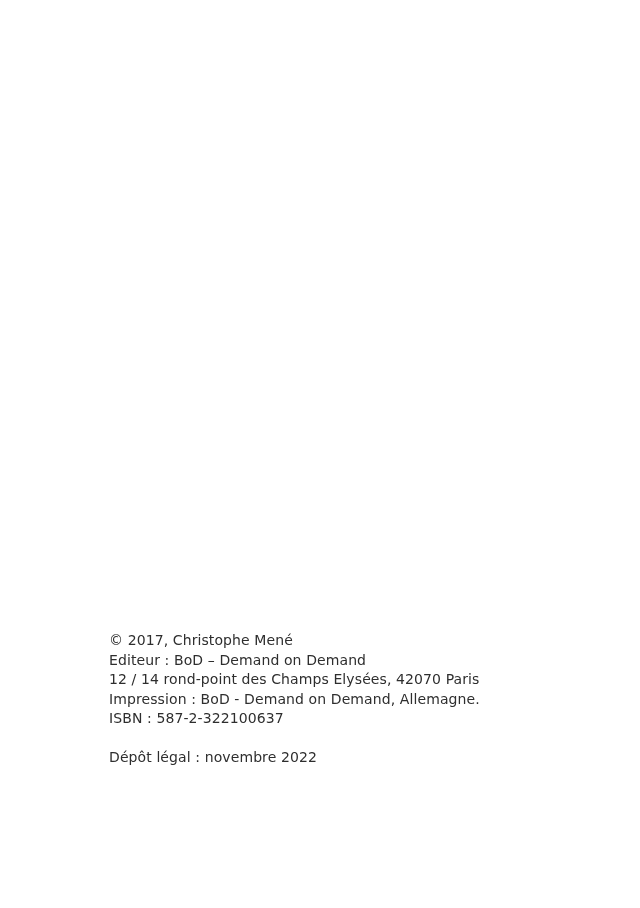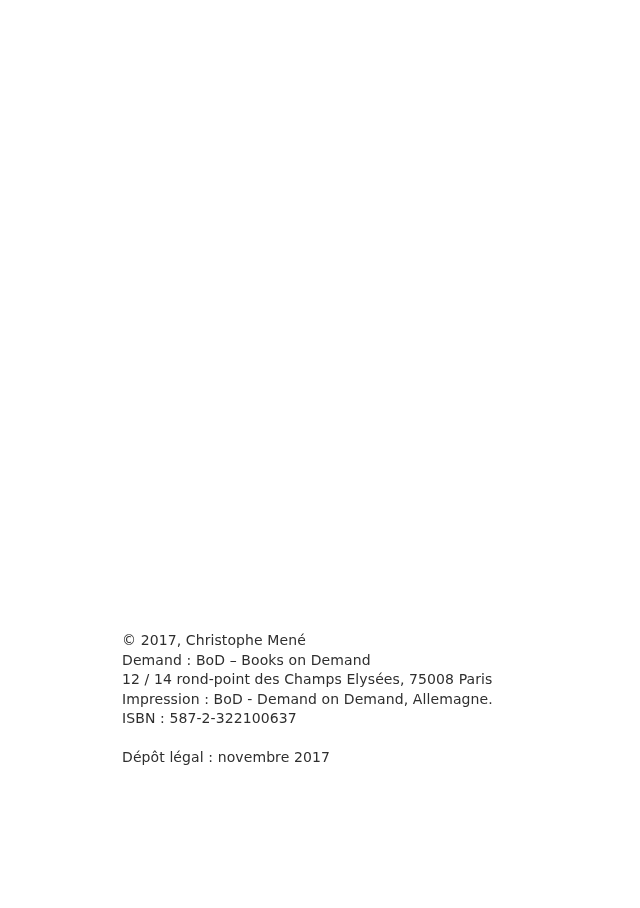--- a/index.html
+++ b/index.html
@@ -14,39 +14,39 @@
   }
   .page {
     position: relative;
     width: 640px;
     height: 908px;
     background: #ffffff;
     overflow: hidden;
   }
   .colophon {
     position: absolute;
-    left: 122px;
+    left: 109px;
     top: 631px;
     font-size: 14px;
     line-height: 19.5px;
     color: #2e2e2e;
     letter-spacing: 0.1px;
   }
   .line {
     white-space: pre;
   }
   .legal {
     margin-top: 19.5px;
   }
 </style>
 </head>
 <body>
 
 <div class="page">
   <div class="colophon">
     <div class="line">© 2017, Christophe Mené</div>
-    <div class="line">Demand : BoD – Books on Demand</div>
-    <div class="line">12 / 14 rond-point des Champs Elysées, 75008 Paris</div>
+    <div class="line">Editeur : BoD – Demand on Demand</div>
+    <div class="line">12 / 14 rond-point des Champs Elysées, 42070 Paris</div>
     <div class="line">Impression : BoD - Demand on Demand, Allemagne.</div>
     <div class="line">ISBN : 587-2-322100637</div>
-    <div class="line legal">Dépôt légal : novembre 2017</div>
+    <div class="line legal">Dépôt légal : novembre 2022</div>
   </div>
 </div>
 
 </body></html>

